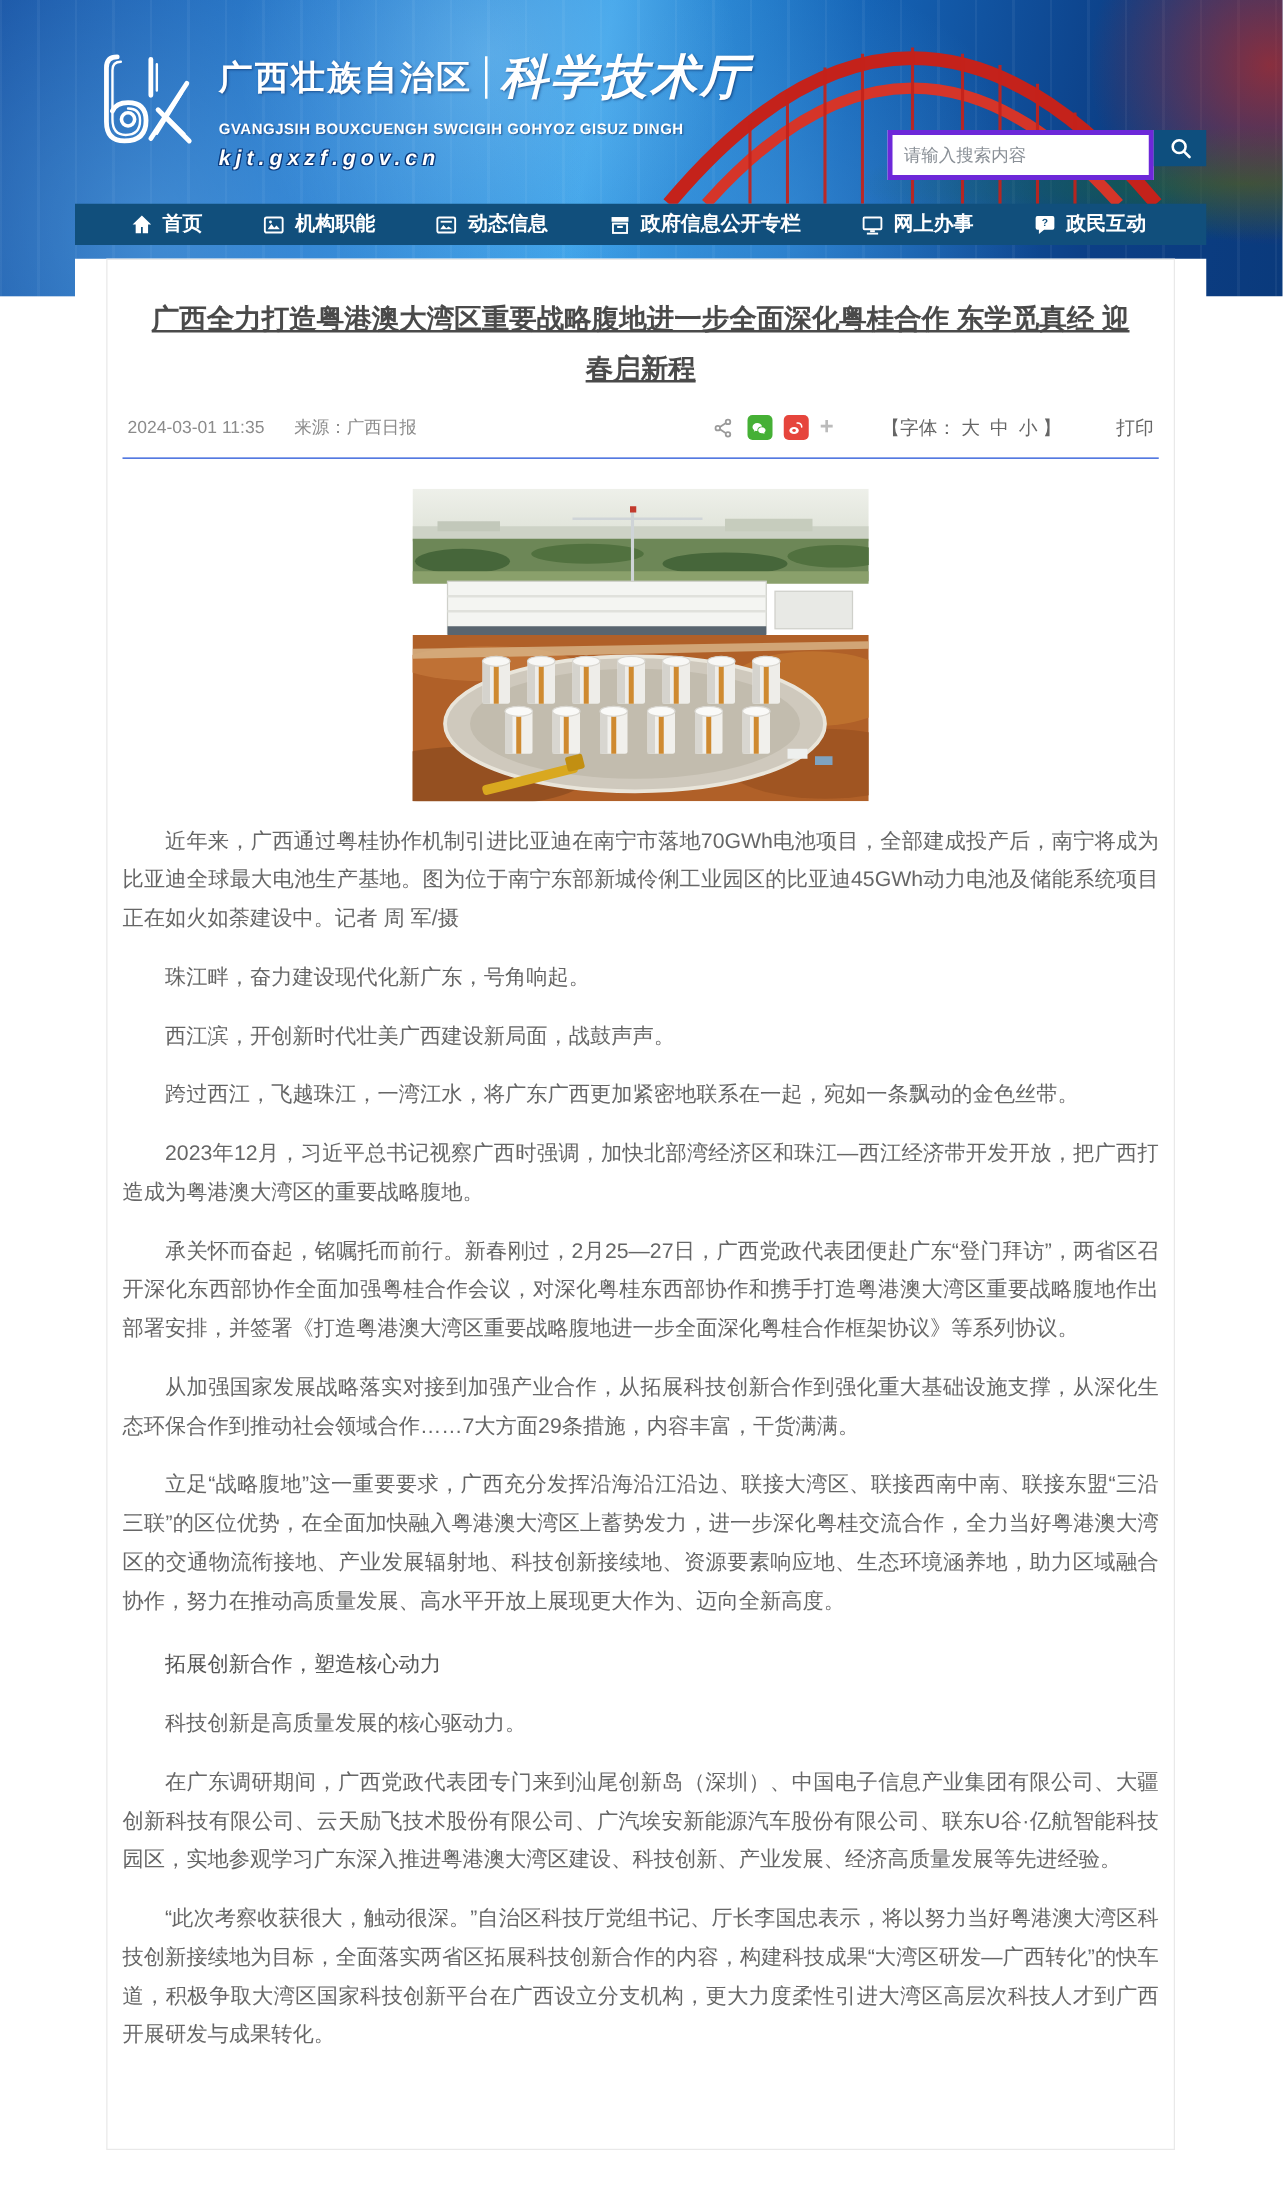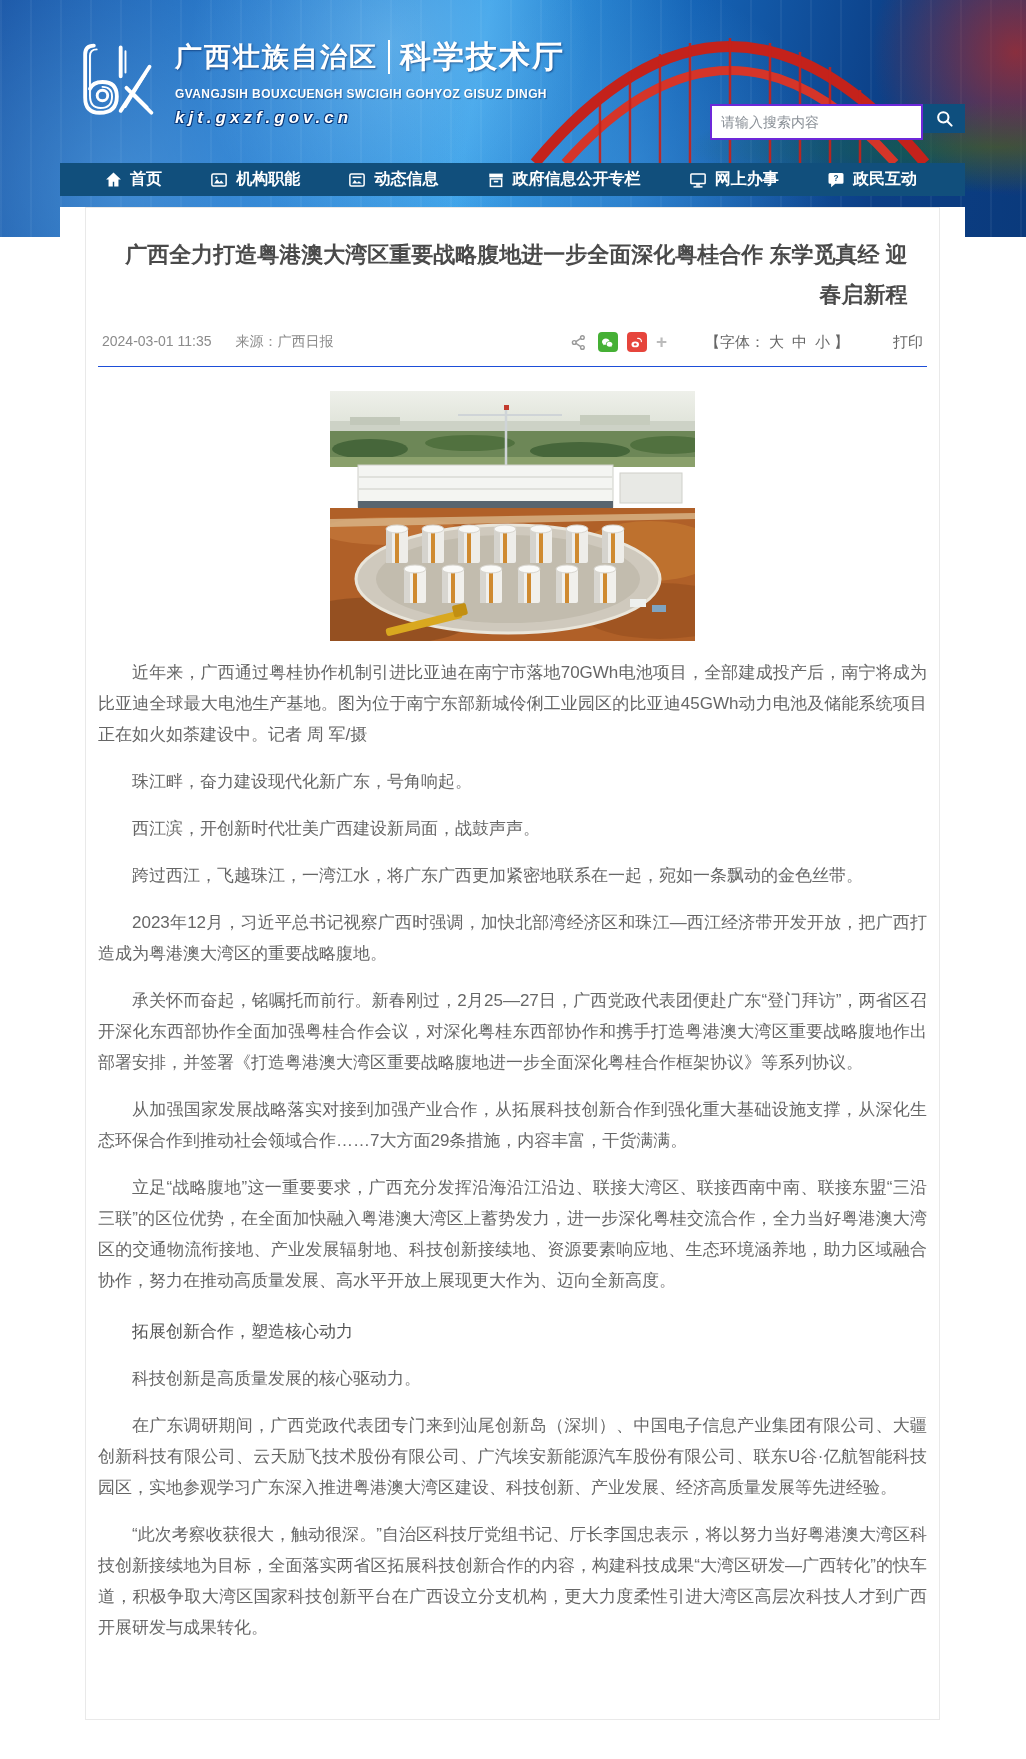--- a/index.html
+++ b/index.html
@@ -13,45 +13,45 @@
       radial-gradient(circle at 12% 78%, rgba(130,205,255,.40), transparent 38%),
       radial-gradient(circle at 38% 18%, rgba(170,225,255,.35), transparent 30%),
       radial-gradient(circle at 62% 75%, rgba(90,180,245,.35), transparent 30%),
       repeating-linear-gradient(90deg, rgba(255,255,255,.05) 0 2px, transparent 2px 30px),
       linear-gradient(100deg, #0d479b 0%, #1a6ec5 25%, #3aa0e8 46%, #1563b5 65%, #0c3f86 85%, #0a3a7c 100%);
   }
   .container { position: relative; z-index: 1; width: 905px; margin-left: 60px; }
   
   .banner { position: relative; height: 163px; }
   .bridge { position: absolute; left: 470px; top: 0; pointer-events: none; }
-  .brand { position: absolute; left: 5px; top: 28px; display: flex; align-items: flex-end; }
+  .brand { position: absolute; left: 5px; top: 28px; display: flex; align-items: center; }
   .logo-svg { width: 96px; height: 90px; margin-right: 14px; }
   .brand-text { padding-top: 8px; }
   .brand-line1 { display: flex; align-items: center; color: #fff; }
   .org-name { font-size: 27px; font-weight: bold; font-family: "Liberation Serif", "DejaVu Serif", serif; letter-spacing: 2px; text-shadow: 1px 1px 2px rgba(8,40,95,.6); }
   .brand-divider { width: 2px; height: 34px; background: #fff; margin: 0 10px; }
-  .dept-name { font-size: 31px; font-weight: bold; letter-spacing: 2px; text-shadow: 1px 1px 2px rgba(8,40,95,.6); }
+  .dept-name { font-size: 38px; font-weight: bold; letter-spacing: 2px; text-shadow: 1px 1px 2px rgba(8,40,95,.6); font-style: italic; }
   .brand-sub { color: #fff; font-size: 12px; font-weight: bold; letter-spacing: .4px; margin-top: 9px; text-shadow: 1px 1px 1px rgba(8,40,95,.55); }
   .brand-url { color: #fff; font-size: 17px; font-weight: bold; letter-spacing: 4px; margin-top: 7px; text-shadow: 1px 1px 0 #0a3a7c, -1px -1px 0 #0a3a7c, 1px -1px 0 #0a3a7c, -1px 1px 0 #0a3a7c; font-style: italic; }
   .search-box { position: absolute; right: 0; top: 104px; display: flex; }
-  .search-input { width: 213px; height: 29px; border: 2px solid #6d28d9; padding: 16px 9px; font-size: 14px; color: #ef4444; background: #fff; outline: none; }
+  .search-input { width: 213px; height: 29px; border: 4px solid #6d28d9; padding: 16px 9px; font-size: 14px; color: #ef4444; background: #fff; outline: none; }
   .search-input::placeholder { color: #8a9097; }
   .search-btn { width: 42px; height: 29px; background: #0E4F7E; border: none; display: flex; align-items: center; justify-content: center; cursor: pointer; }
   
   .navbar { height: 33px; background: #114F7C; display: flex; align-items: center; justify-content: space-between; padding: 0 48px 0 45px; }
   .nav-item { display: flex; align-items: center; gap: 8px; color: #fff; font-size: 16px; font-weight: bold; cursor: pointer; white-space: nowrap; }
   .nav-item svg { display: block; }
   .bg-gap { height: 9px; }
   
   .white-area { background: #fff; padding-bottom: 40px; }
   .breadcrumb { font-size: 15px; color: #333; padding: 12px 3px 10px 3px; }
   .breadcrumb a { color: #333; text-decoration: none; cursor: pointer; }
   .crumb-sep { margin: 0 6px; }
   .article-box { margin: 2px 25px 0 25px; border: 1px solid #E9E9E9; background: #fff; padding: 0 12px 60px 12px; min-height: 1480px; }
-  .article-title { font-size: 22px; font-weight: bold; color: #4a4a4a; text-align: right; line-height: 40px; max-width: 790px; margin: 27px auto 0 auto; }
+  .article-title { font-size: 22px; font-weight: bold; color: #4a4a4a; text-align: center; line-height: 40px; max-width: 790px; margin: 27px auto 0 auto; text-decoration: underline; }
   .meta-row { display: flex; justify-content: space-between; align-items: center; margin-top: 17px; padding: 0 4px 14px 4px; border-bottom: 1px solid #1d4ed8; font-size: 14px; color: #8b8b8b; }
   .meta-date { margin-right: 20px; }
   .meta-right { display: flex; align-items: center; }
   .si { width: 20px; height: 20px; border-radius: 4px; display: inline-flex; align-items: center; justify-content: center; margin-left: 9px; cursor: pointer; }
   .si-share { color: #9a9a9a; margin-left: 0; }
   .si-wechat { background: #45B035; }
   .si-weibo { background: #E6453C; }
   .si-plus { color: #bbb; font-size: 19px; font-weight: bold; width: auto; }
   .font-widget { color: #666; font-size: 15px; margin-left: 38px; white-space: nowrap; text-align: center; }
   .font-size-opt { cursor: pointer; margin: 0 4px; }

